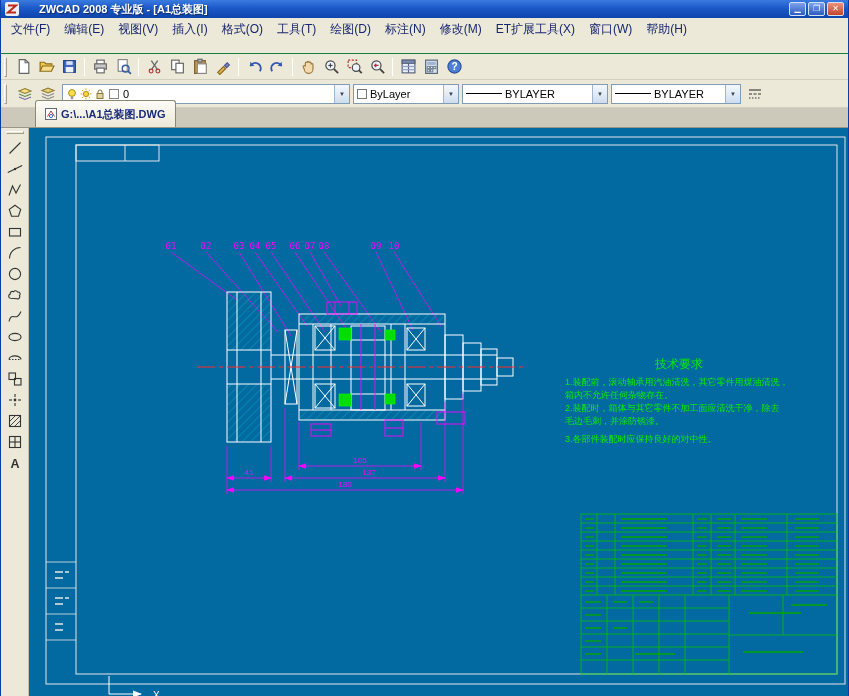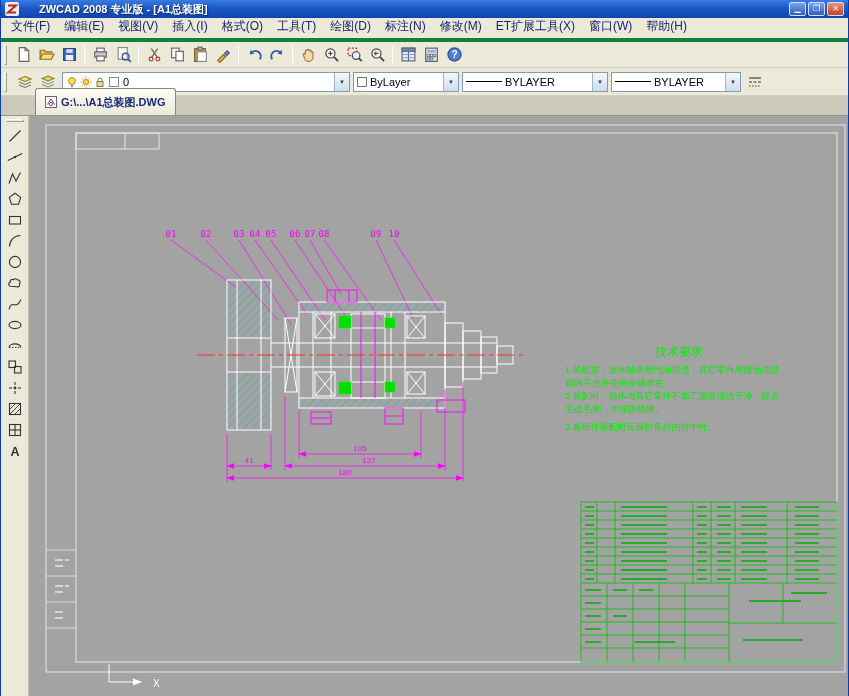--- a/index.html
+++ b/index.html
@@ -4,21 +4,21 @@
 <style>
 *{box-sizing:border-box;margin:0;padding:0}
 html,body{width:849px;height:696px;overflow:hidden}
 body{font-family:"Liberation Sans",sans-serif;font-size:12px;background:#ece9d8}
 .app{width:849px;height:696px;display:flex;flex-direction:column;border-left:1px solid #0a3da8;border-right:1px solid #0a3da8}
 .titlebar{height:18px;background:linear-gradient(180deg,#3a7be0 0%,#1c59c8 45%,#0e44ac 100%);display:flex;align-items:center;padding:0 4px;gap:20px;flex:0 0 auto}
 .title-text{color:#fff;font-weight:bold;font-size:11px;white-space:nowrap;text-shadow:1px 1px 1px #0b2a66}
 .win-buttons{margin-left:auto;display:flex;gap:2px}
 .wbtn{width:17px;height:14px;border:1px solid #cfe0f8;border-radius:2px;background:linear-gradient(180deg,#7ba4ea,#2c5cbf);color:#fff;font-size:8px;line-height:12px;text-align:center}
 .wbtn.close{background:linear-gradient(180deg,#ee9279,#c0452a)}
-.menubar{height:24px;display:flex;align-items:flex-end;padding:0 3px;background:#ece9d8;border-bottom:4px solid #15803d}
+.menubar{height:36px;display:flex;align-items:flex-start;padding:0 3px;background:#ece9d8;border-bottom:1px solid #15803d}
 .menu-item{padding:3px 7px;color:#17266f;white-space:nowrap;font-size:12px}
 .toolbar{display:flex;align-items:center;background:#ece9d8;border-bottom:1px solid #d4d0c0;padding:1px 2px;gap:1px;flex:0 0 auto}
 .toolbar.std{height:26px}
 .toolbar.props{height:28px;gap:3px}
 .tbtn{width:22px;height:22px;display:flex;align-items:center;justify-content:center;border:1px solid transparent;background:transparent;padding:0}
 .tsep{width:1px;height:18px;background:#b4b09e;border-right:1px solid #fff;margin:0 3px}
 .thandle{width:3px;height:20px;border-left:1px solid #fff;border-top:1px solid #fff;border-right:1px solid #a39f8a;border-bottom:1px solid #a39f8a;margin:0 4px 0 1px}
 .combo{height:20px;background:#fff;border:1px solid #7f9db9;display:flex;align-items:center;font-size:11px;color:#000;padding-left:3px;gap:3px}
 .combo .arrowbox{margin-left:auto;width:15px;height:100%;background:linear-gradient(180deg,#f4f8fc,#cfdcee);border-left:1px solid #9db6d4;display:flex;align-items:center;justify-content:center;font-size:6px;color:#345}
 .layer-combo{width:288px}
@@ -27,21 +27,21 @@
 .lw-combo{width:130px}
 .swatch{width:10px;height:10px;border:1px solid #777;background:#fff;display:inline-block}
 .lt-line{display:inline-block;width:36px;height:0;border-top:1px solid #000}
 .mini{display:inline-flex;gap:2px;align-items:center}
 .tabbar{height:20px;background:#cdc9ba;display:flex;align-items:flex-end;padding-left:34px;border-bottom:1px solid #9a9687;flex:0 0 auto}
 .tab{display:flex;align-items:center;gap:4px;height:27px;padding:0 9px;background:linear-gradient(180deg,#fcfbf7,#ece9d8);border:1px solid #8a8775;border-bottom:none;border-radius:3px 3px 0 0;font-size:11px;color:#1a2a7a;font-weight:bold;white-space:nowrap}
 .workspace{flex:1;display:flex;min-height:0}
 .drawbar{width:28px;background:#ece9d8;border-right:1px solid #c4c0b0;display:flex;flex-direction:column;align-items:center;padding-top:3px}
 .drawbar .tbtn{width:24px;height:21px}
 .dhandle{width:18px;height:3px;border-top:1px solid #fff;border-left:1px solid #fff;border-bottom:1px solid #a39f8a;border-right:1px solid #a39f8a;margin-bottom:3px}
-.canvas{flex:1;background:#a3a3a3;position:relative;overflow:hidden}
+.canvas{flex:1;background:#0369a1;position:relative;overflow:hidden}
 .canvas svg{position:absolute;left:0;top:0}
 </style>
 </head>
 <body>
 
 <div class="app">
 
   <div class="titlebar">
     <svg width="14" height="14">
         <rect width="14" height="14" rx="2" fill="#e9eefb"></rect>

